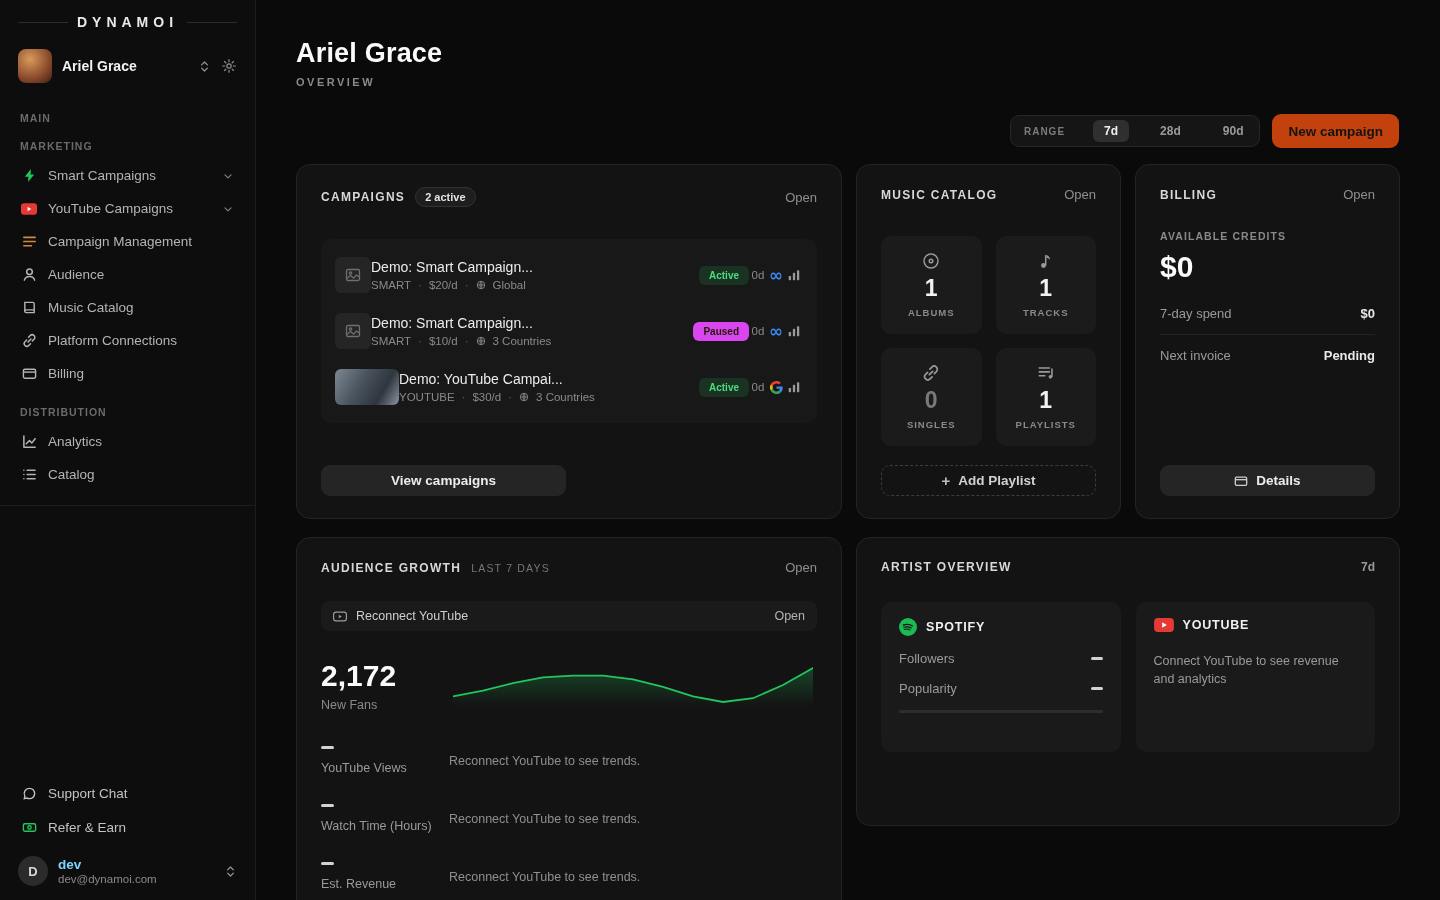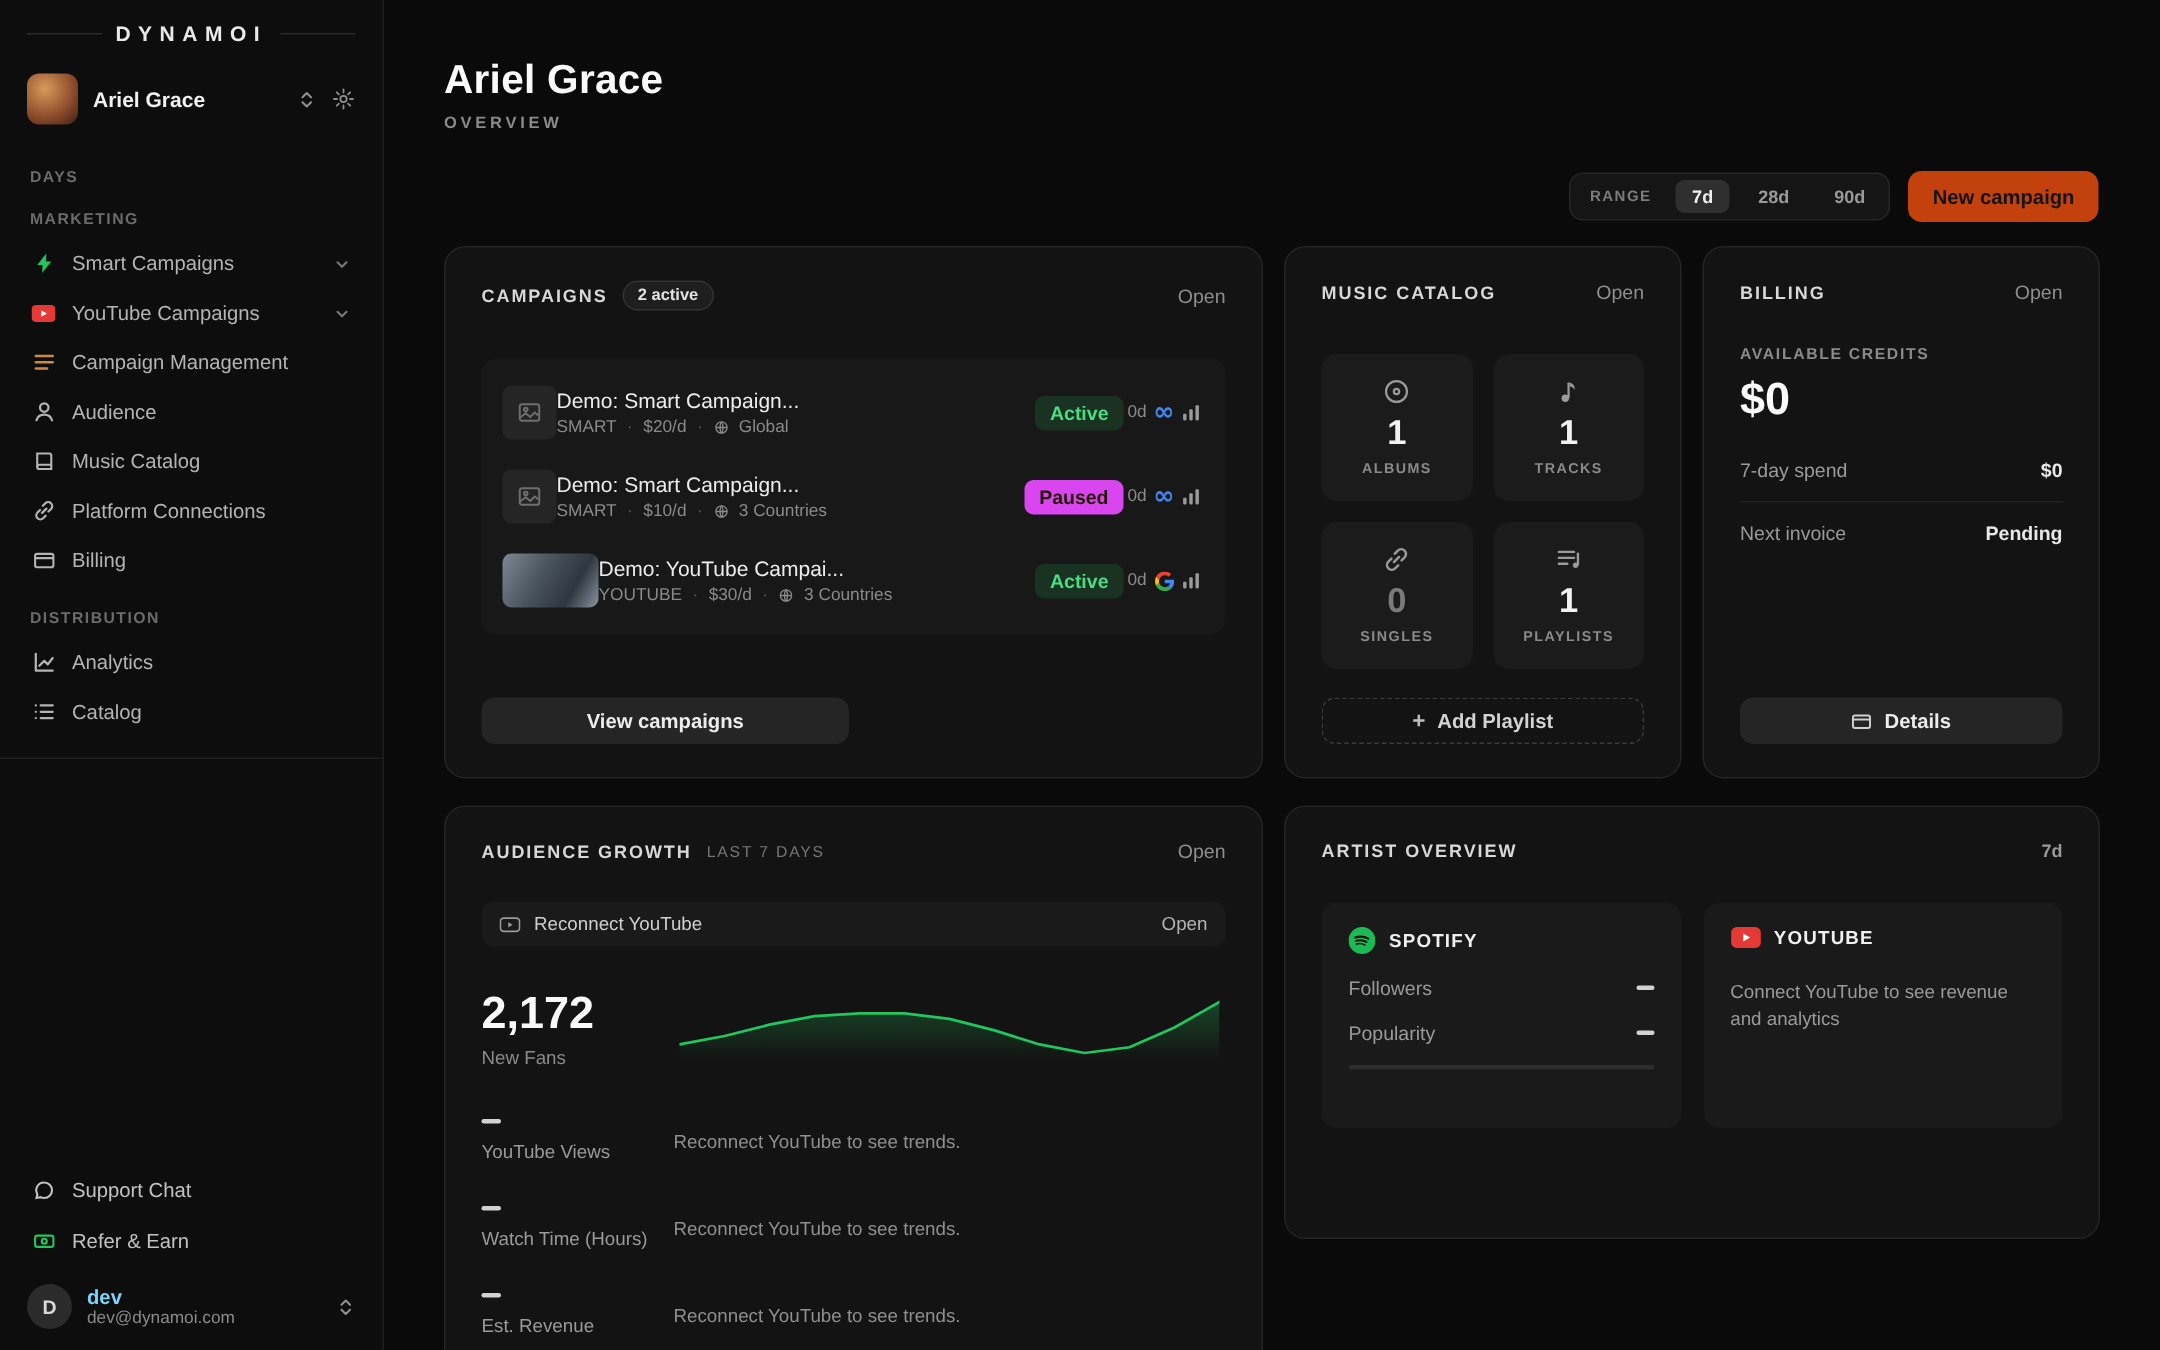--- a/index.html
+++ b/index.html
@@ -35,21 +35,21 @@
   .user-meta { flex:1; min-width:0; }
   .user-name { font-size:13.5px; font-weight:700; color:#7dd3fc; }
   .user-email { font-size:11.5px; color:#8a8a8a; margin-top:1px; }
 
   
   .main { margin-left:256px; padding:38px 41px 0 40px; height:900px; overflow:hidden; }
   .page-title { font-size:27px; font-weight:700; color:#fafafa; letter-spacing:0.2px; }
   .page-subtitle { font-size:11px; letter-spacing:2.5px; color:#8a8a8a; margin-top:7px; font-weight:600; }
   .toolbar { display:flex; justify-content:flex-end; align-items:center; gap:12px; margin-top:26px; }
   .range-group { display:flex; align-items:center; background:#151515; border:1px solid #262626;
-                 border-radius:9px; padding:3px 5px 3px 13px; height:32px; gap:8px; }
+                 border-radius:9px; padding:3px 5px 3px 13px; height:32px; gap:20px; }
   .range-label { font-size:10px; letter-spacing:1px; color:#7c7c7c; font-weight:700; margin-right:8px; }
   .range-pill { font-size:12px; color:#9a9a9a; padding:4px 11px; border-radius:6px; font-weight:600; }
   .range-pill.active { background:#2f2f2f; color:#f0f0f0; }
   .btn-new-campaign { background:#c2410c; color:#141414; font-size:13.5px; font-weight:600; border:none;
                       border-radius:9px; padding:0 16px; height:34px; font-family:inherit; }
 
   .grid { display:grid; grid-template-columns:546px 265px 265px; grid-template-rows:355px auto;
           column-gap:14px; row-gap:18px; margin-top:16px; }
   .card { background:#131313; border:1px solid #242424; border-radius:14px; padding:22px 24px;
           display:flex; flex-direction:column; }
@@ -66,21 +66,21 @@
   .campaign-panel { background:#181818; border-radius:10px; padding:8px 14px; margin-top:32px; }
   .campaign-row { display:flex; align-items:center; padding:10px 0; }
   .thumb { width:36px; height:36px; border-radius:6px; background:#252525; flex:none;
            display:flex; align-items:center; justify-content:center; }
   .thumb.video { width:64px;
            background:linear-gradient(120deg,#7d8894 0%,#4a545e 40%,#2e363e 72%,#8b95a0 100%); }
   .campaign-info { flex:1; min-width:0; }
   .campaign-name { font-size:14px; color:#ececec; font-weight:500; white-space:nowrap; overflow:hidden; }
   .campaign-meta { font-size:11.5px; color:#8a8a8a; margin-top:4px; display:flex; align-items:center; gap:7px; }
   .meta-sep::before { content:"\00B7"; color:#5c5c5c; }
-  .status-badge { font-size:13px; font-weight:700; border-radius:6px; padding:4px 10px; flex:none; }
+  .status-badge { font-size:10px; font-weight:700; border-radius:6px; padding:4px 10px; flex:none; }
   .status-badge.active { background:rgba(34,120,60,0.28); color:#4ade80; }
   .status-badge.paused { background:#d946ef; color:#211804; }
   .campaign-age { font-size:11.5px; color:#8a8a8a; width:18px; text-align:center; flex:none; }
   .platform-icon { width:18px; display:flex; align-items:center; justify-content:center; flex:none; }
   .meta-infinity { font-size:17px; font-weight:700; color:#4087f5; line-height:1;
                    font-family:"DejaVu Sans", sans-serif; }
   .btn-secondary { background:#252525; color:#ececec; font-size:13.5px; font-weight:600; border:none;
                    border-radius:9px; height:31px; padding:0 18px; font-family:inherit;
                    display:inline-flex; align-items:center; justify-content:center; gap:8px; }
   .view-campaigns { width:245px; margin-top:auto; }
@@ -159,21 +159,21 @@
     </span>
     <span class="icon-btn clickable">
       <svg width="16" height="16" viewBox="0 0 24 24" fill="none" stroke="currentColor" stroke-width="1.8" stroke-linecap="round">
           <circle cx="12" cy="12" r="3.2"></circle>
           <path d="M12 2.5v3M12 18.5v3M2.5 12h3M18.5 12h3M5.3 5.3l2.1 2.1M16.6 16.6l2.1 2.1M18.7 5.3l-2.1 2.1M7.4 16.6l-2.1 2.1"></path>
         </svg>
     </span>
   </div>
 
   <nav class="nav">
-    <div class="nav-section-label">DAYS</div>
+    <div class="nav-section-label">MAIN</div>
 
     <div class="nav-section-label">MARKETING</div>
     <div class="nav-item clickable">
       <span class="nav-icon">
         <svg width="15" height="15" viewBox="0 0 16 16" fill="#22c55e">
             <path d="M9.5 1 3 9.2h3.8L6.5 15 13 6.8H9.2L9.5 1Z"></path>
           </svg>
       </span>
       <span>Smart Campaigns</span>
       <span class="nav-chevron">

